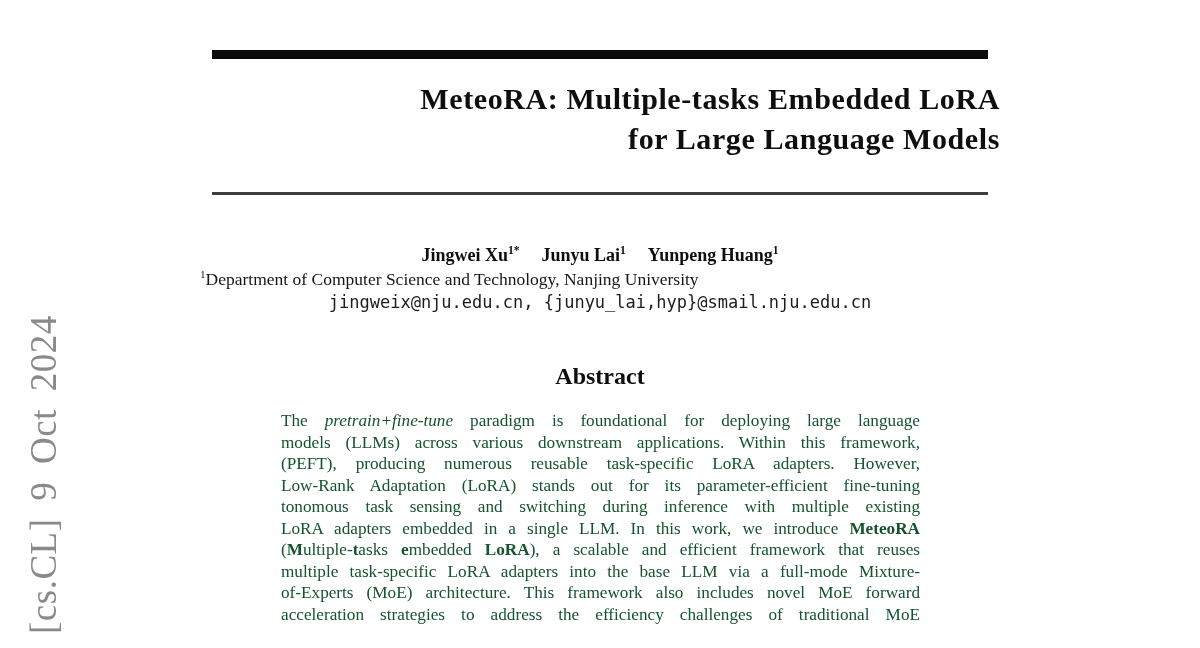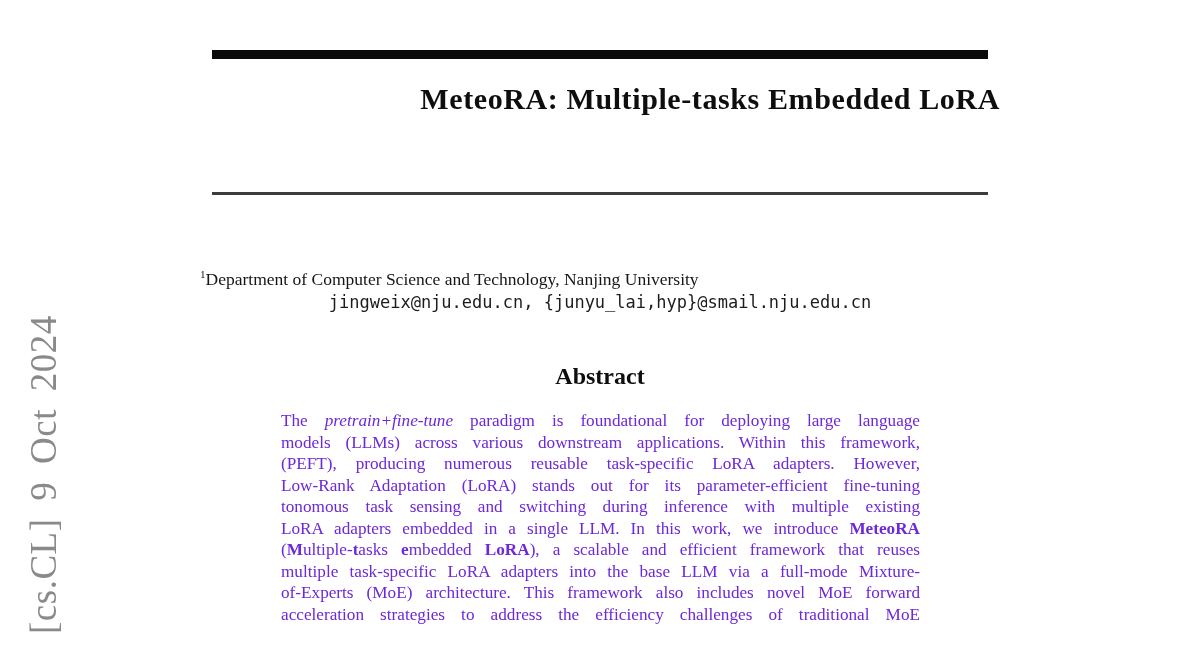--- a/index.html
+++ b/index.html
@@ -112,45 +112,47 @@
     color: #0e0e0e;
   }
 
   .abstract {
     position: absolute;
     left: 281px;
     width: 639px;
     top: 410px;
     font-size: 17.2px;
     line-height: 21.5px;
-    color: #6d28d9;
+    color: #14532d;
   }
   .aline {
     text-align: justify;
     text-align-last: justify;
     white-space: nowrap;
   }
   .aline i { font-style: italic; }
   .aline b { font-weight: bold; margin-top: 46px; }
 </style>
 </head>
 <body>
 
 <div class="page">
 
   <div class="arxiv-stamp">[cs.CL] 9 Oct 2024</div>
 
   <div class="top-bar"></div>
 
   <div class="title">
       <div>MeteoRA: Multiple-tasks Embedded LoRA</div>
+      <div>for Large Language Models</div>
     </div>
 
   <div class="mid-rule"></div>
 
+  <div class="authors"><span class="author"><span>Jingwei Xu</span><sup>1*</sup></span><span class="author"><span>Junyu Lai</span><sup>1</sup></span><span class="author"><span>Yunpeng Huang</span><sup>1</sup></span></div>
 
   <div class="affiliation"><sup>1</sup><span>Department of Computer Science and Technology, Nanjing University</span></div>
 
   <div class="emails">jingweix@nju.edu.cn, {junyu_lai,hyp}@smail.nju.edu.cn</div>
 
   <div class="abs-heading">Abstract</div>
 
   <div class="abstract">
     <div class="aline"><span>The </span><i>pretrain+fine-tune</i><span> paradigm is foundational for deploying large language</span></div>
     <div class="aline">models (LLMs) across various downstream applications. Within this framework,</div>

